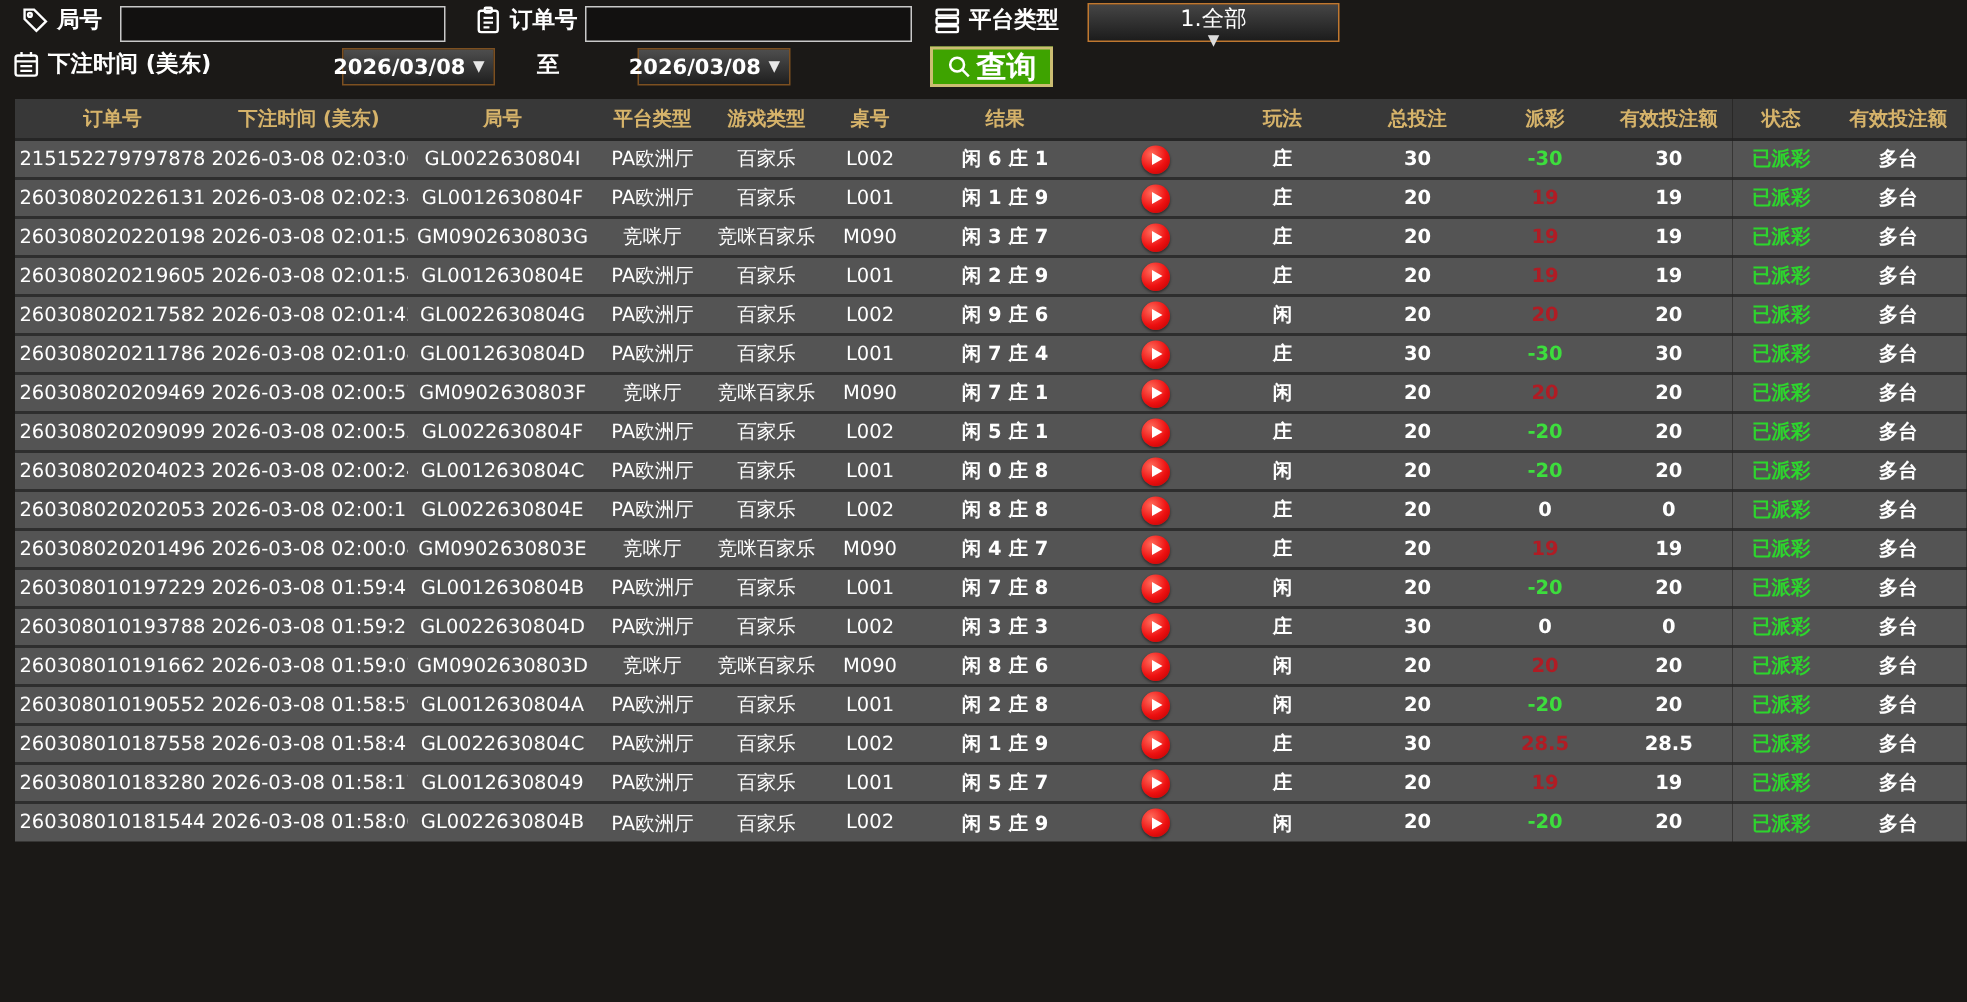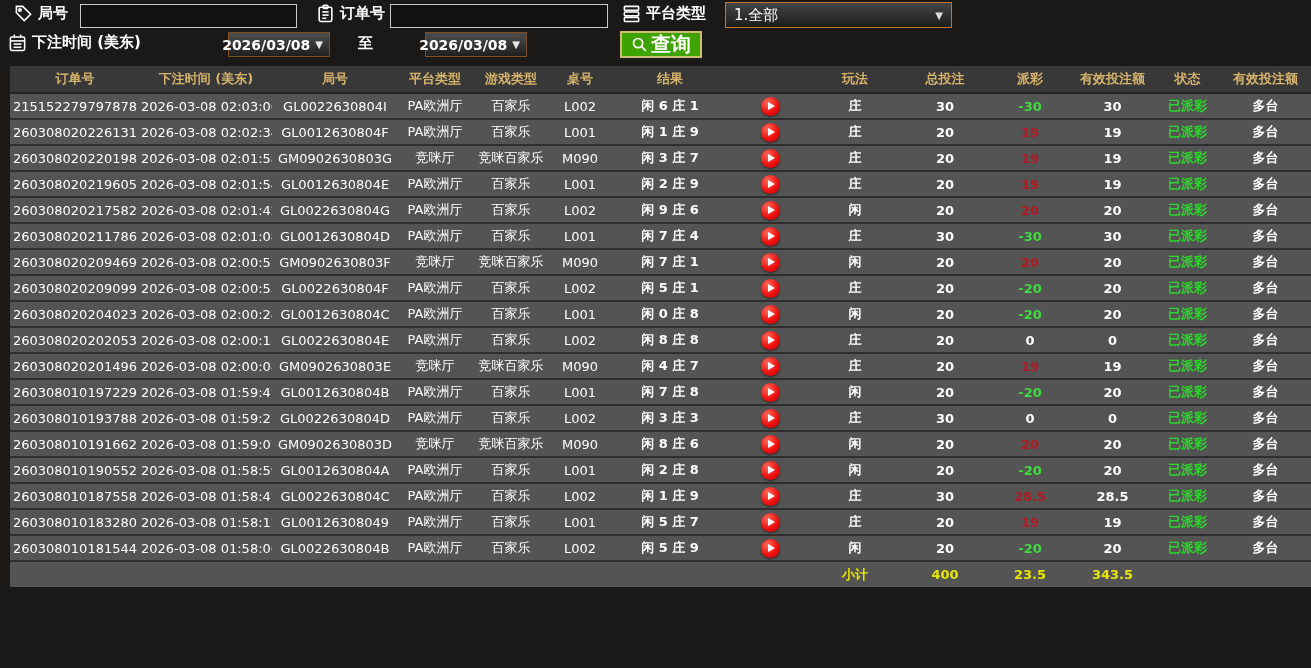--- a/index.html
+++ b/index.html
@@ -28,25 +28,25 @@
   .date-btn {
     position:absolute; height:25px; top:32px;
     background:linear-gradient(#4e4e4e,#1f1f1f);
     border:1px solid #7d5021;
     color:#fff; font-weight:bold; font-size:14px;
     display:flex; align-items:center; justify-content:flex-end; gap:5px;
     cursor:pointer; padding:0 6px;
   }
   .date-btn .arrow { font-size:10px; color:#e8e8e8; }
   .platform-select {
-    position:absolute; top:2px; left:725px; width:227px; height:26px;
+    position:absolute; top:2px; left:725px; width:168px; height:26px;
     background:linear-gradient(#454545,#1c1c1c);
     border:1px solid #c07830;
     display:flex; align-items:center; justify-content:space-between;
-    padding:0 8px; font-size:15px; color:#fff; cursor:pointer;
+    padding:0 8px; font-size:15px; color:#fff; cursor:pointer;flex-direction:column;
   }
   .platform-select .arrow { font-size:10px; color:#dcdcdc; }
   .to-label { position:absolute; top:34px; left:358px; font-weight:bold; font-size:15px; }
   .query-btn {
     position:absolute; top:31px; left:620px; height:27px;
     background:#3ea300; border:2px solid #cbbd72;
     color:#fff; font-weight:bold; font-size:20px;
     display:flex; align-items:center; gap:3px; padding:0 9px;
     cursor:pointer;
   }
@@ -570,31 +570,15 @@
     </td>
     <td class="bold">闲</td>
     <td class="bold">20</td>
     <td class="bold neg">-20</td>
     <td class="bold">20</td>
     <td class="bold status">已派彩</td>
     <td class="bold">多台</td>
   </tr>
 </tbody>
     <tfoot>
-      <tr>
-        <td></td>
-          <td></td>
-          <td></td>
-        <td></td>
-          <td></td>
-          <td></td>
-        <td></td>
-          <td></td>
-        <td>小计</td>
-        <td>400</td>
-        <td>23.5</td>
-        <td>343.5</td>
-        <td></td>
-          <td></td>
-      </tr>
     </tfoot>
   </table>
 </div>
 
 </body></html>

